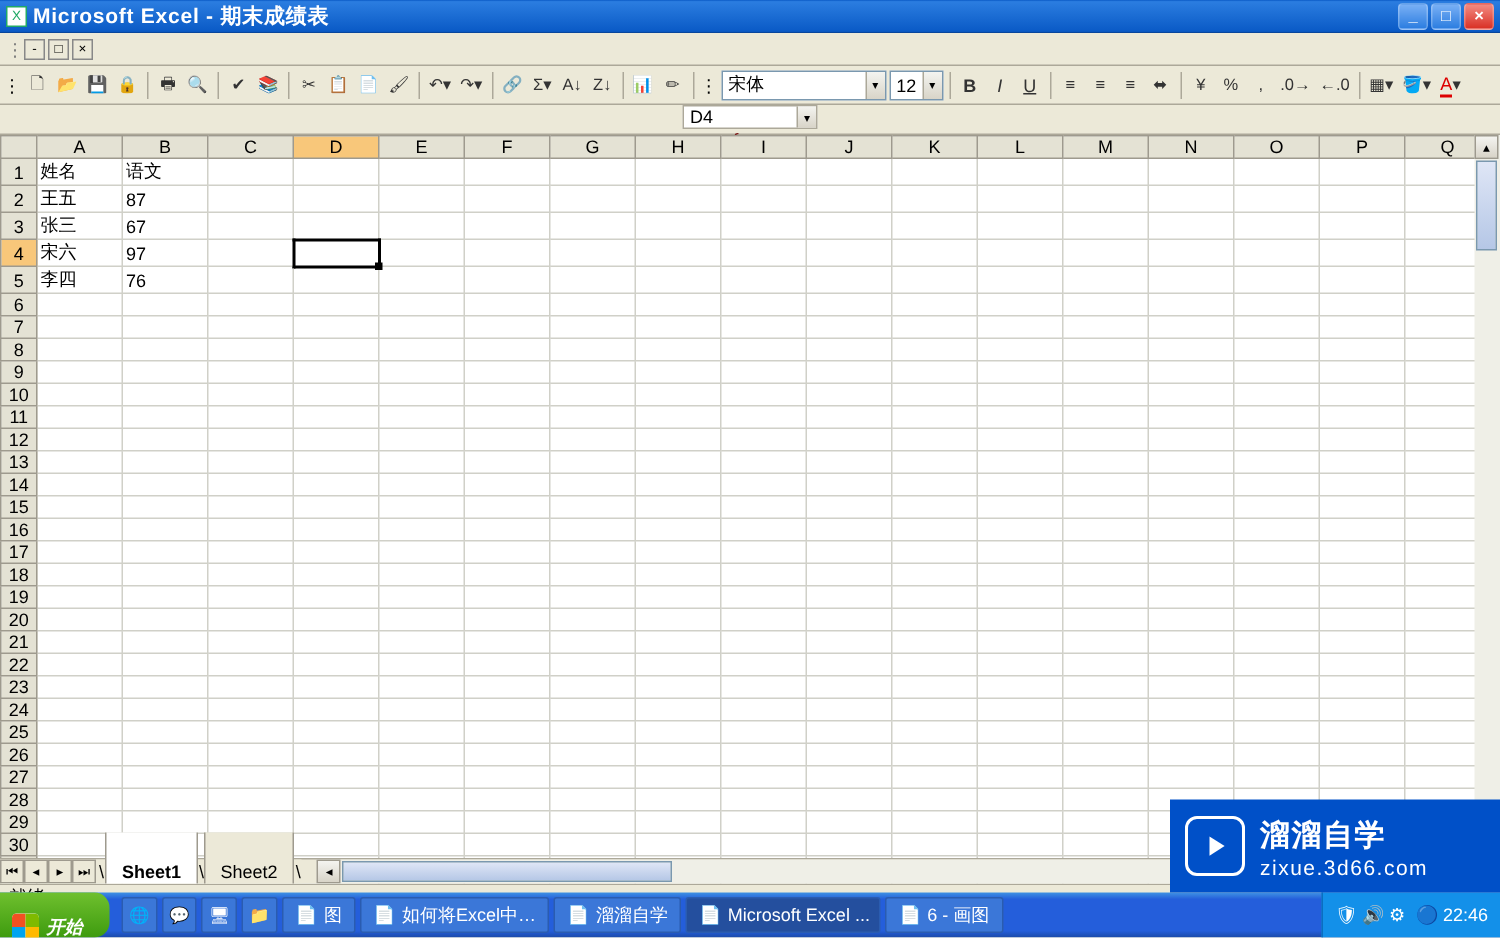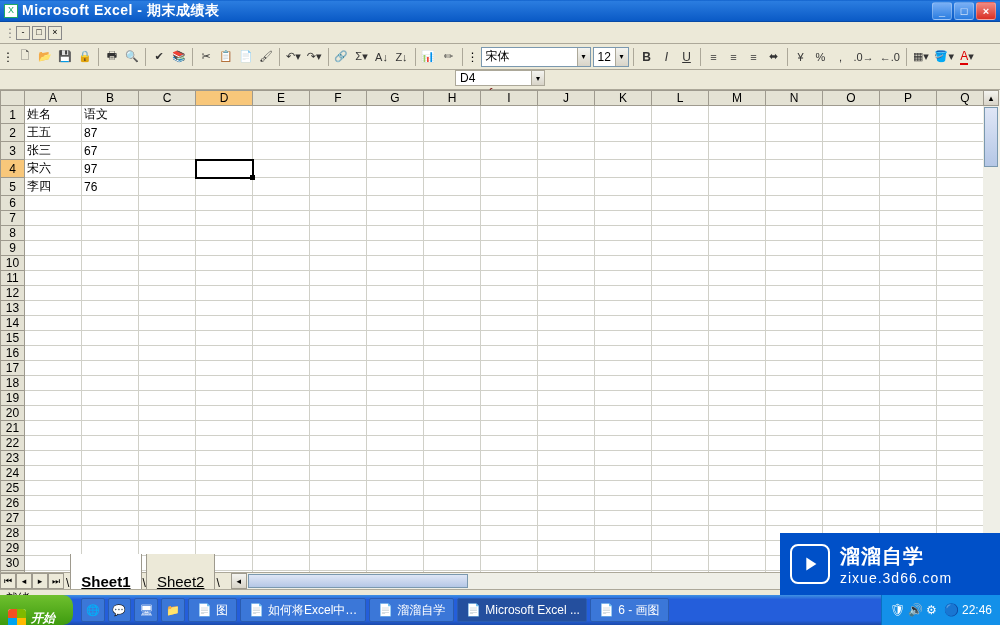--- a/index.html
+++ b/index.html
@@ -42,21 +42,21 @@
 .grid td.num { }
 .corner { width: 24px; }
 .rowh { width: 24px; background: #e4e2d4; text-align: center; border-color:#9e9a8e !important; }
 .rowh.sel { background: #f8c77a; }
 .selcell { border: 2px solid #000 !important; position: relative; }
 .selcell::after { content:''; position:absolute; right:-3px; bottom:-3px; width:5px; height:5px; background:#000; }
 
 .hscroll { position: absolute; bottom: 0; left: 0; right: 0; height: 17px; display: flex; background: #ece9d8; border-top: 1px solid #aca899; }
 .tabstrip { display: flex; align-items: center; background: #ece9d8; }
 .tabstrip .navbtn { width: 16px; height: 16px; border: 1px solid #9e9a8e; background: #ece9d8; display:flex; align-items:center; justify-content:center; font-size:9px; }
-.tabstrip .stab { padding: 19px 10px; border: 1px solid #9e9a8e; border-top: none; background: #ece9d8; margin-left: -1px; font-size:15px;text-decoration:underline; }
+.tabstrip .stab { padding: 19px 10px; border: 1px solid #9e9a8e; border-top: none; background: #ece9d8; margin-left: -1px; font-size:12px; }
 .tabstrip .stab.active { background: #fff; border-bottom: 1px solid #fff; font-weight: bold; }
 .scrolltrack { flex: 1; background: #efefe7; display: flex; align-items: center; margin-left: 10px; }
 .sbtn { width: 16px; height: 16px; background: linear-gradient(#f4f4f0,#d8d4c8); border: 1px solid #9e9a8e; display:flex;align-items:center;justify-content:center;font-size:9px; }
 .sthumb { height: 14px; background: linear-gradient(#dfe6f6,#b5c7e6); border: 1px solid #7a98af; }
 
 .vscroll { position:absolute; right:0; top:0; bottom:17px; width:17px; background:#efefe7; display:flex; flex-direction:column; }
 .vscroll .sthumb { width:14px; }
 
 .statusbar { height: 18px; background: #ece9d8; border-top: 1px solid #aca899; display: flex; align-items: center; padding: 0 6px; font-size:11px; }
 

